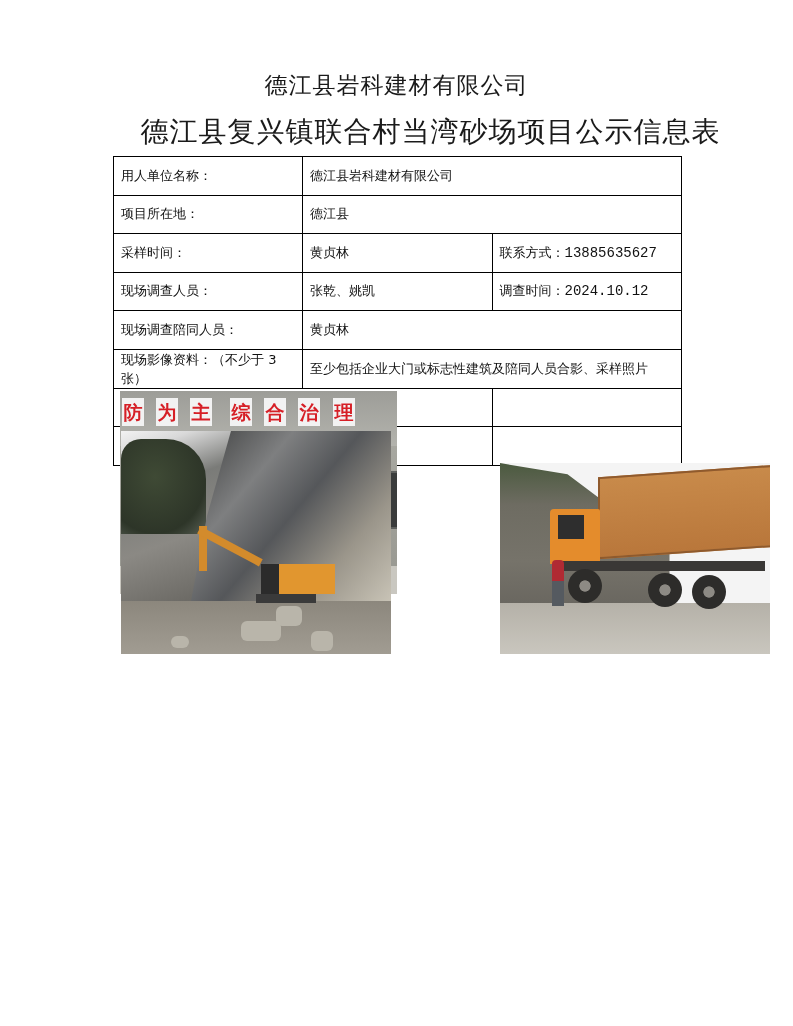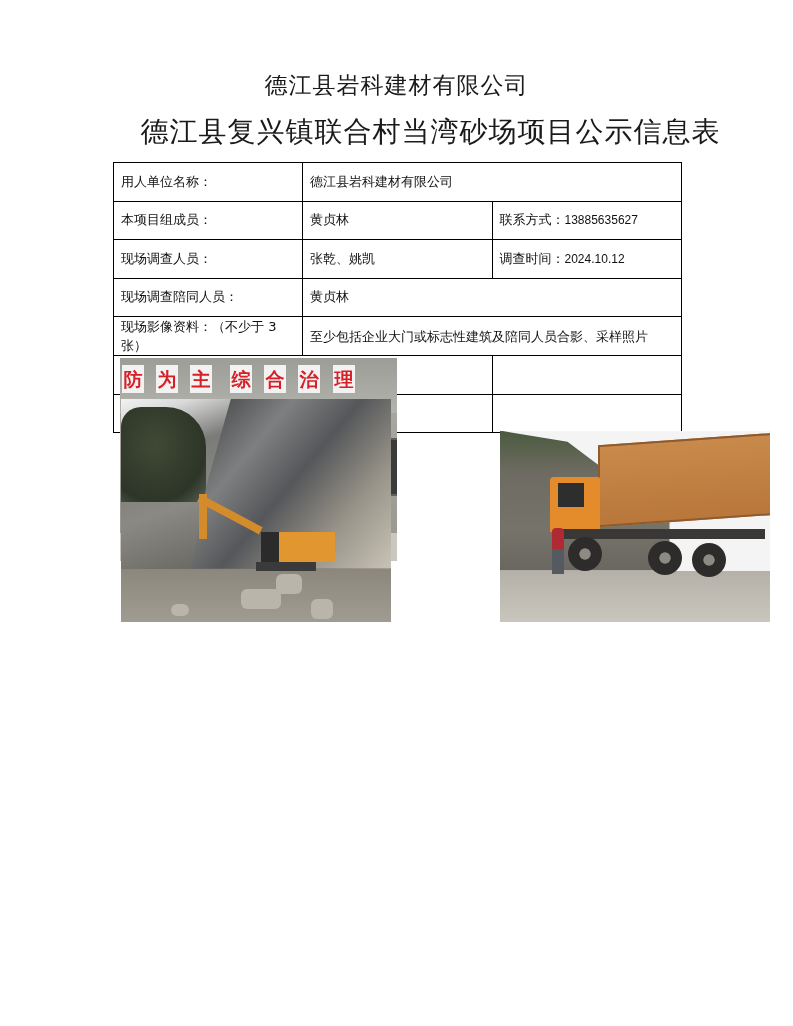--- a/index.html
+++ b/index.html
@@ -1,25 +1,25 @@
 <!DOCTYPE html>
 <html><head>
 <meta charset="utf-8">
 <style>
   html, body { margin:0; padding:0; background:#ffffff; }
   body { width:793px; height:1026px; position:relative; font-family:"DejaVu Sans", "Liberation Sans", sans-serif; color:#111; overflow:hidden; }
   .title { position:absolute; left:0; width:793px; text-align:center; font-family:"DejaVu Serif", "Liberation Serif", serif; color:#1a1a1a; letter-spacing:1px; }
   .title1 { top:70px; font-size:23px; }
   .title2 { top:113px; font-size:28px;padding-left:34px; }
-  table.info { position:absolute; left:113px; top:162px; width:569px; border-collapse:collapse; table-layout:fixed; }
+  table.info { position:absolute; left:113px; top:156px; width:569px; border-collapse:collapse; table-layout:fixed; }
   table.info td { border:1.2px solid #000; font-size:13px; padding:0 7px; vertical-align:middle; height:38.5px; box-sizing:border-box; }
   td.lab { width:189px; }
   td.mid { width:189px; }
   td.right { width:191px; }
-  .num { font-family:Liberation Sans, sans-serif; font-size:12px; }
+  .num { font-family:Liberation Mono, monospace; font-size:14px; }
   td.wrapcell { line-height:19px; padding-top:2px; padding-bottom:2px; height:43px; }
   td.photo { padding:0; height:208px; position:relative; }
   td.photo2 { padding:0; height:233px; position:relative; }
   .ph { position:absolute; overflow:hidden; }
   
   .p1 { left:6px; top:2px; width:277px; height:203px; background:#a9a9a3; }
   .p1 .wallTop { position:absolute; left:0; top:0; width:100%; height:55px; background:linear-gradient(#9d9d98,#b3b3ad); }
   .p1 .banner { position:absolute; top:7px; height:28px; width:22px; background:#f2f2f2; color:#d61f26; font-weight:bold; font-size:19px; text-align:center; line-height:28px; font-family:"DejaVu Sans", sans-serif; }
   .p1 .wall { position:absolute; left:0; top:55px; width:100%; height:120px; background:linear-gradient(#a7a7a0,#9a9a93); }
   .p1 .door { position:absolute; left:19px; top:63px; width:100px; height:112px; background:#6b5a36; border:2px solid #4e4127; }
@@ -57,21 +57,25 @@
 <div class="title title1">德江县岩科建材有限公司</div>
 <div class="title title2">德江县复兴镇联合村当湾砂场项目公示信息表</div>
 
 <table class="info">
   <tbody>
       <tr>
     <td class="lab">用人单位名称：</td>
     <td colspan="2">德江县岩科建材有限公司</td>
   </tr>
   <tr>
-    <td class="lab">本项目组成员：</td>
+    <td class="lab">项目所在地：</td>
+    <td colspan="2">德江县</td>
+  </tr>
+  <tr>
+    <td class="lab">采样时间：</td>
     <td class="mid">黄贞林</td>
     <td class="right"><span>联系方式：</span><span class="num">13885635627</span></td>
   </tr>
   <tr>
     <td class="lab">现场调查人员：</td>
     <td class="mid">张乾、姚凯</td>
     <td class="right"><span>调查时间：</span><span class="num">2024.10.12</span></td>
   </tr>
   <tr>
     <td class="lab">现场调查陪同人员：</td>

